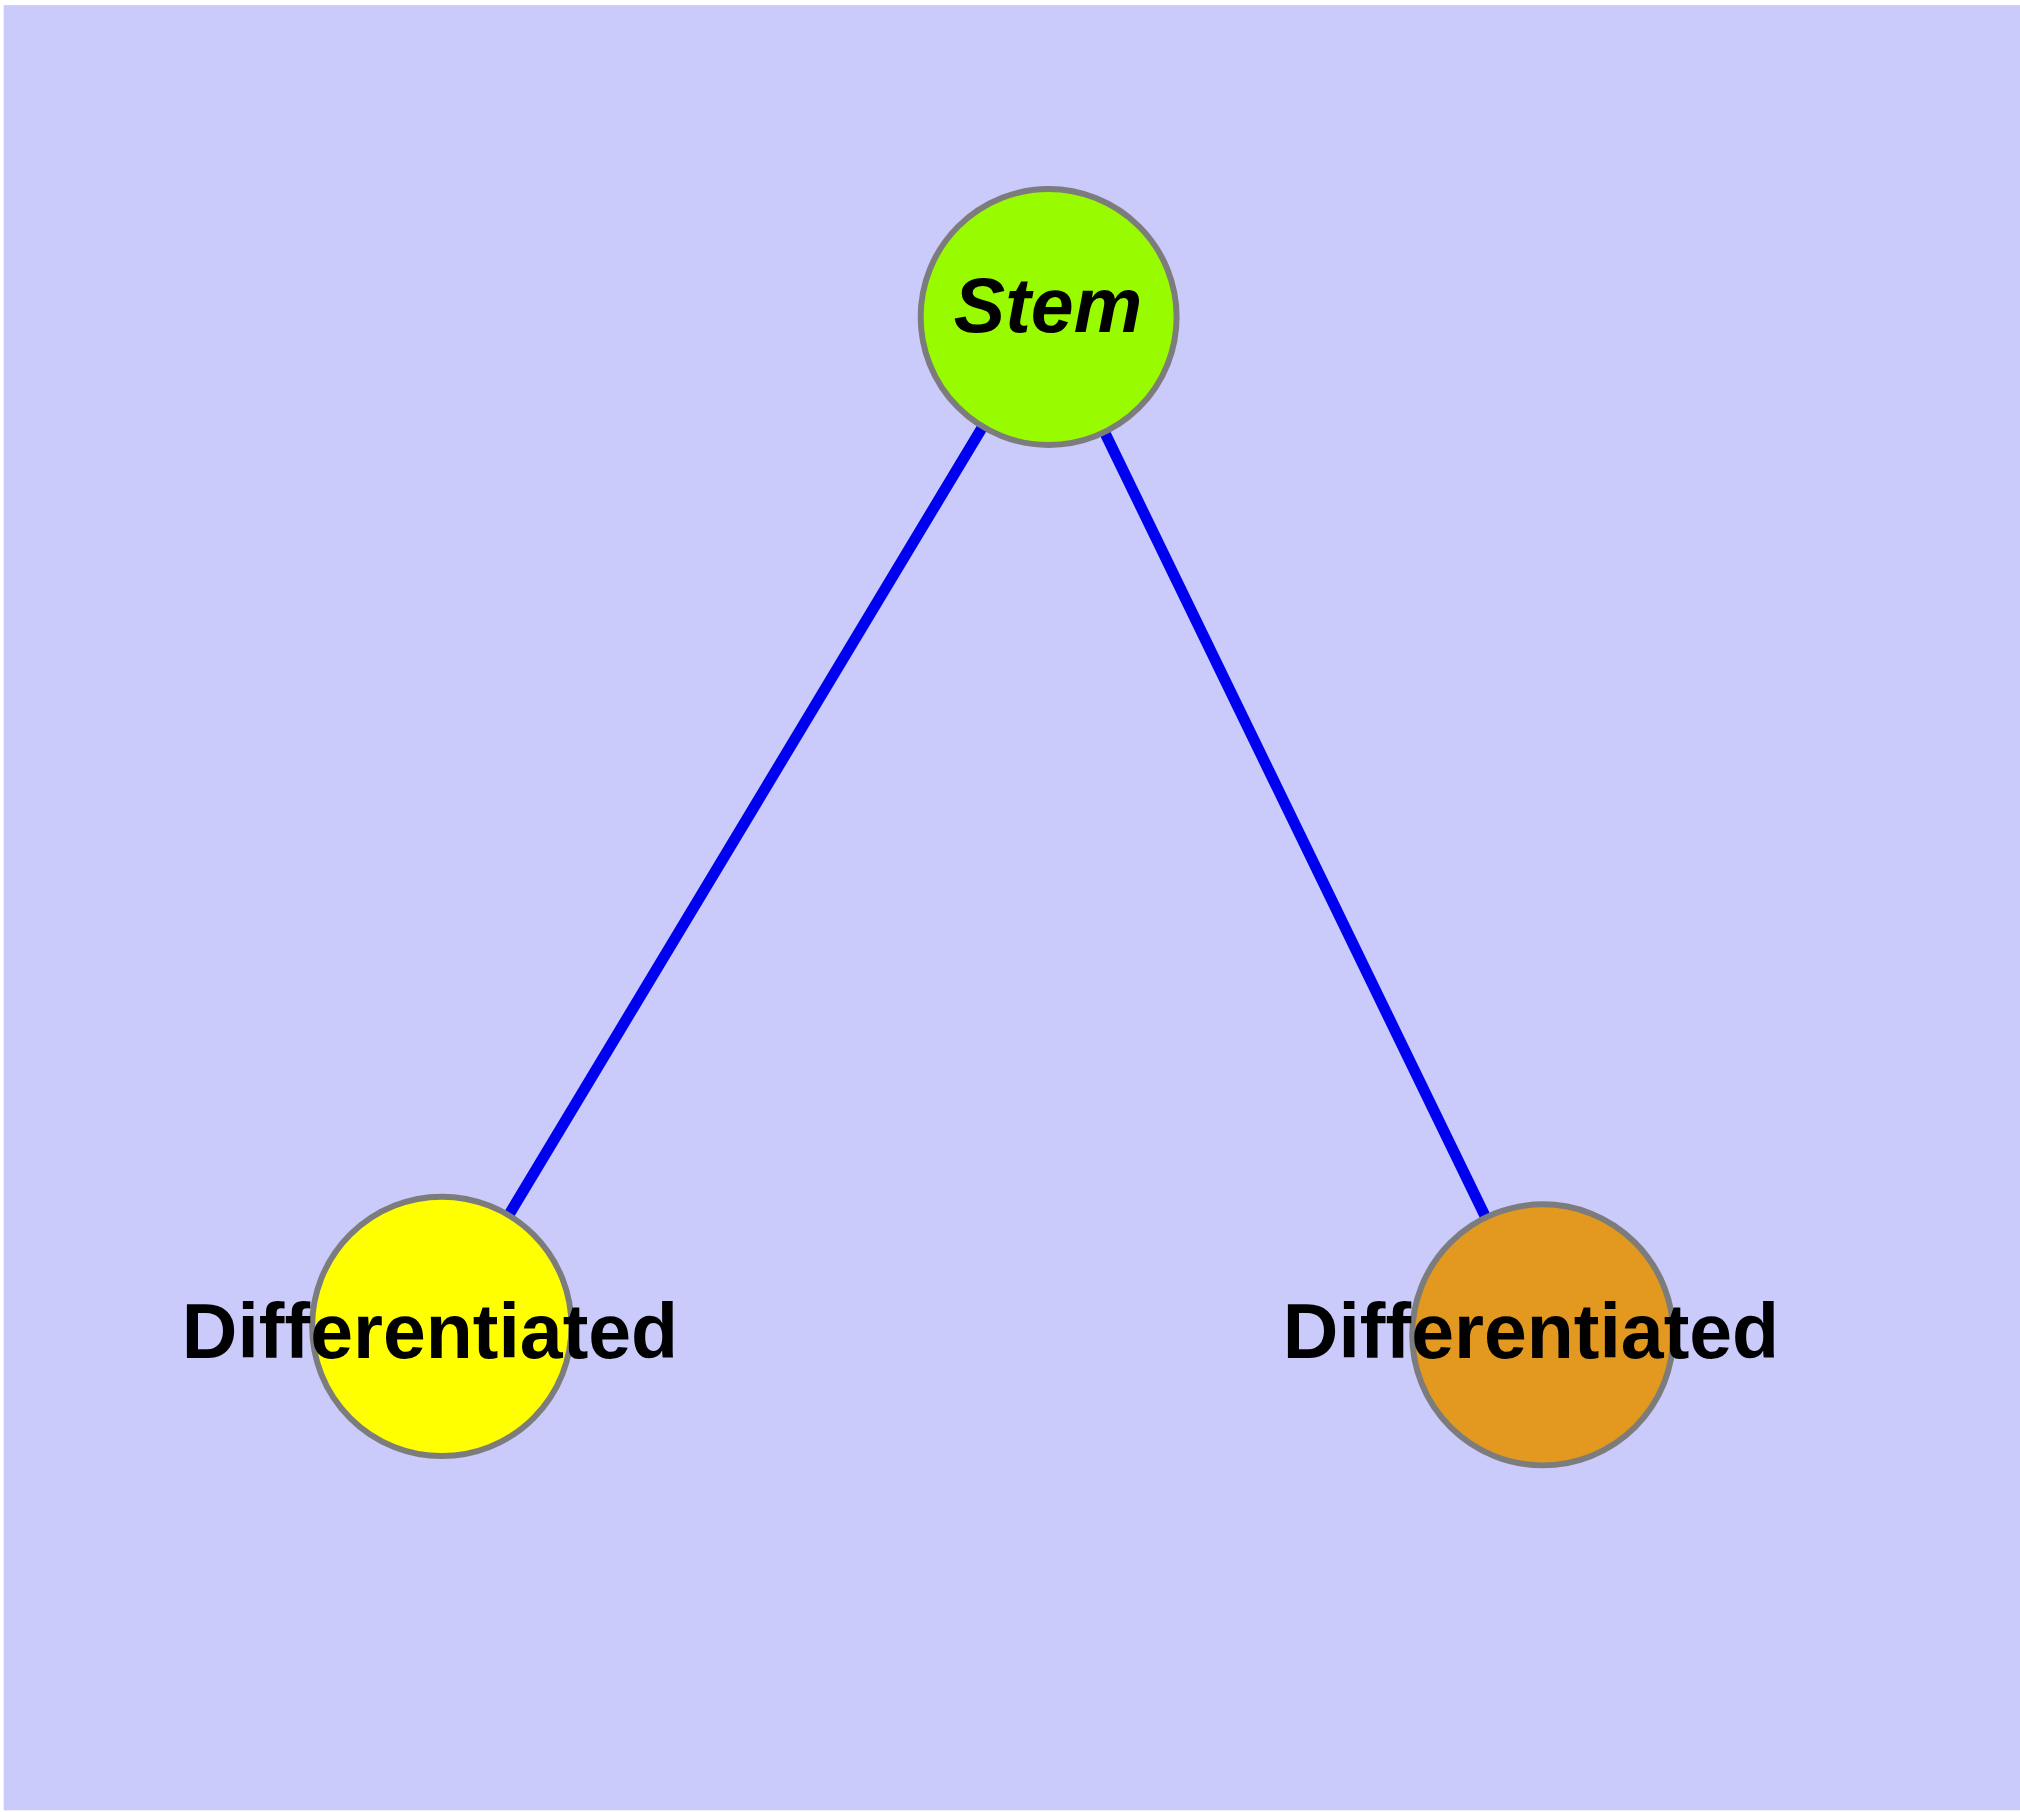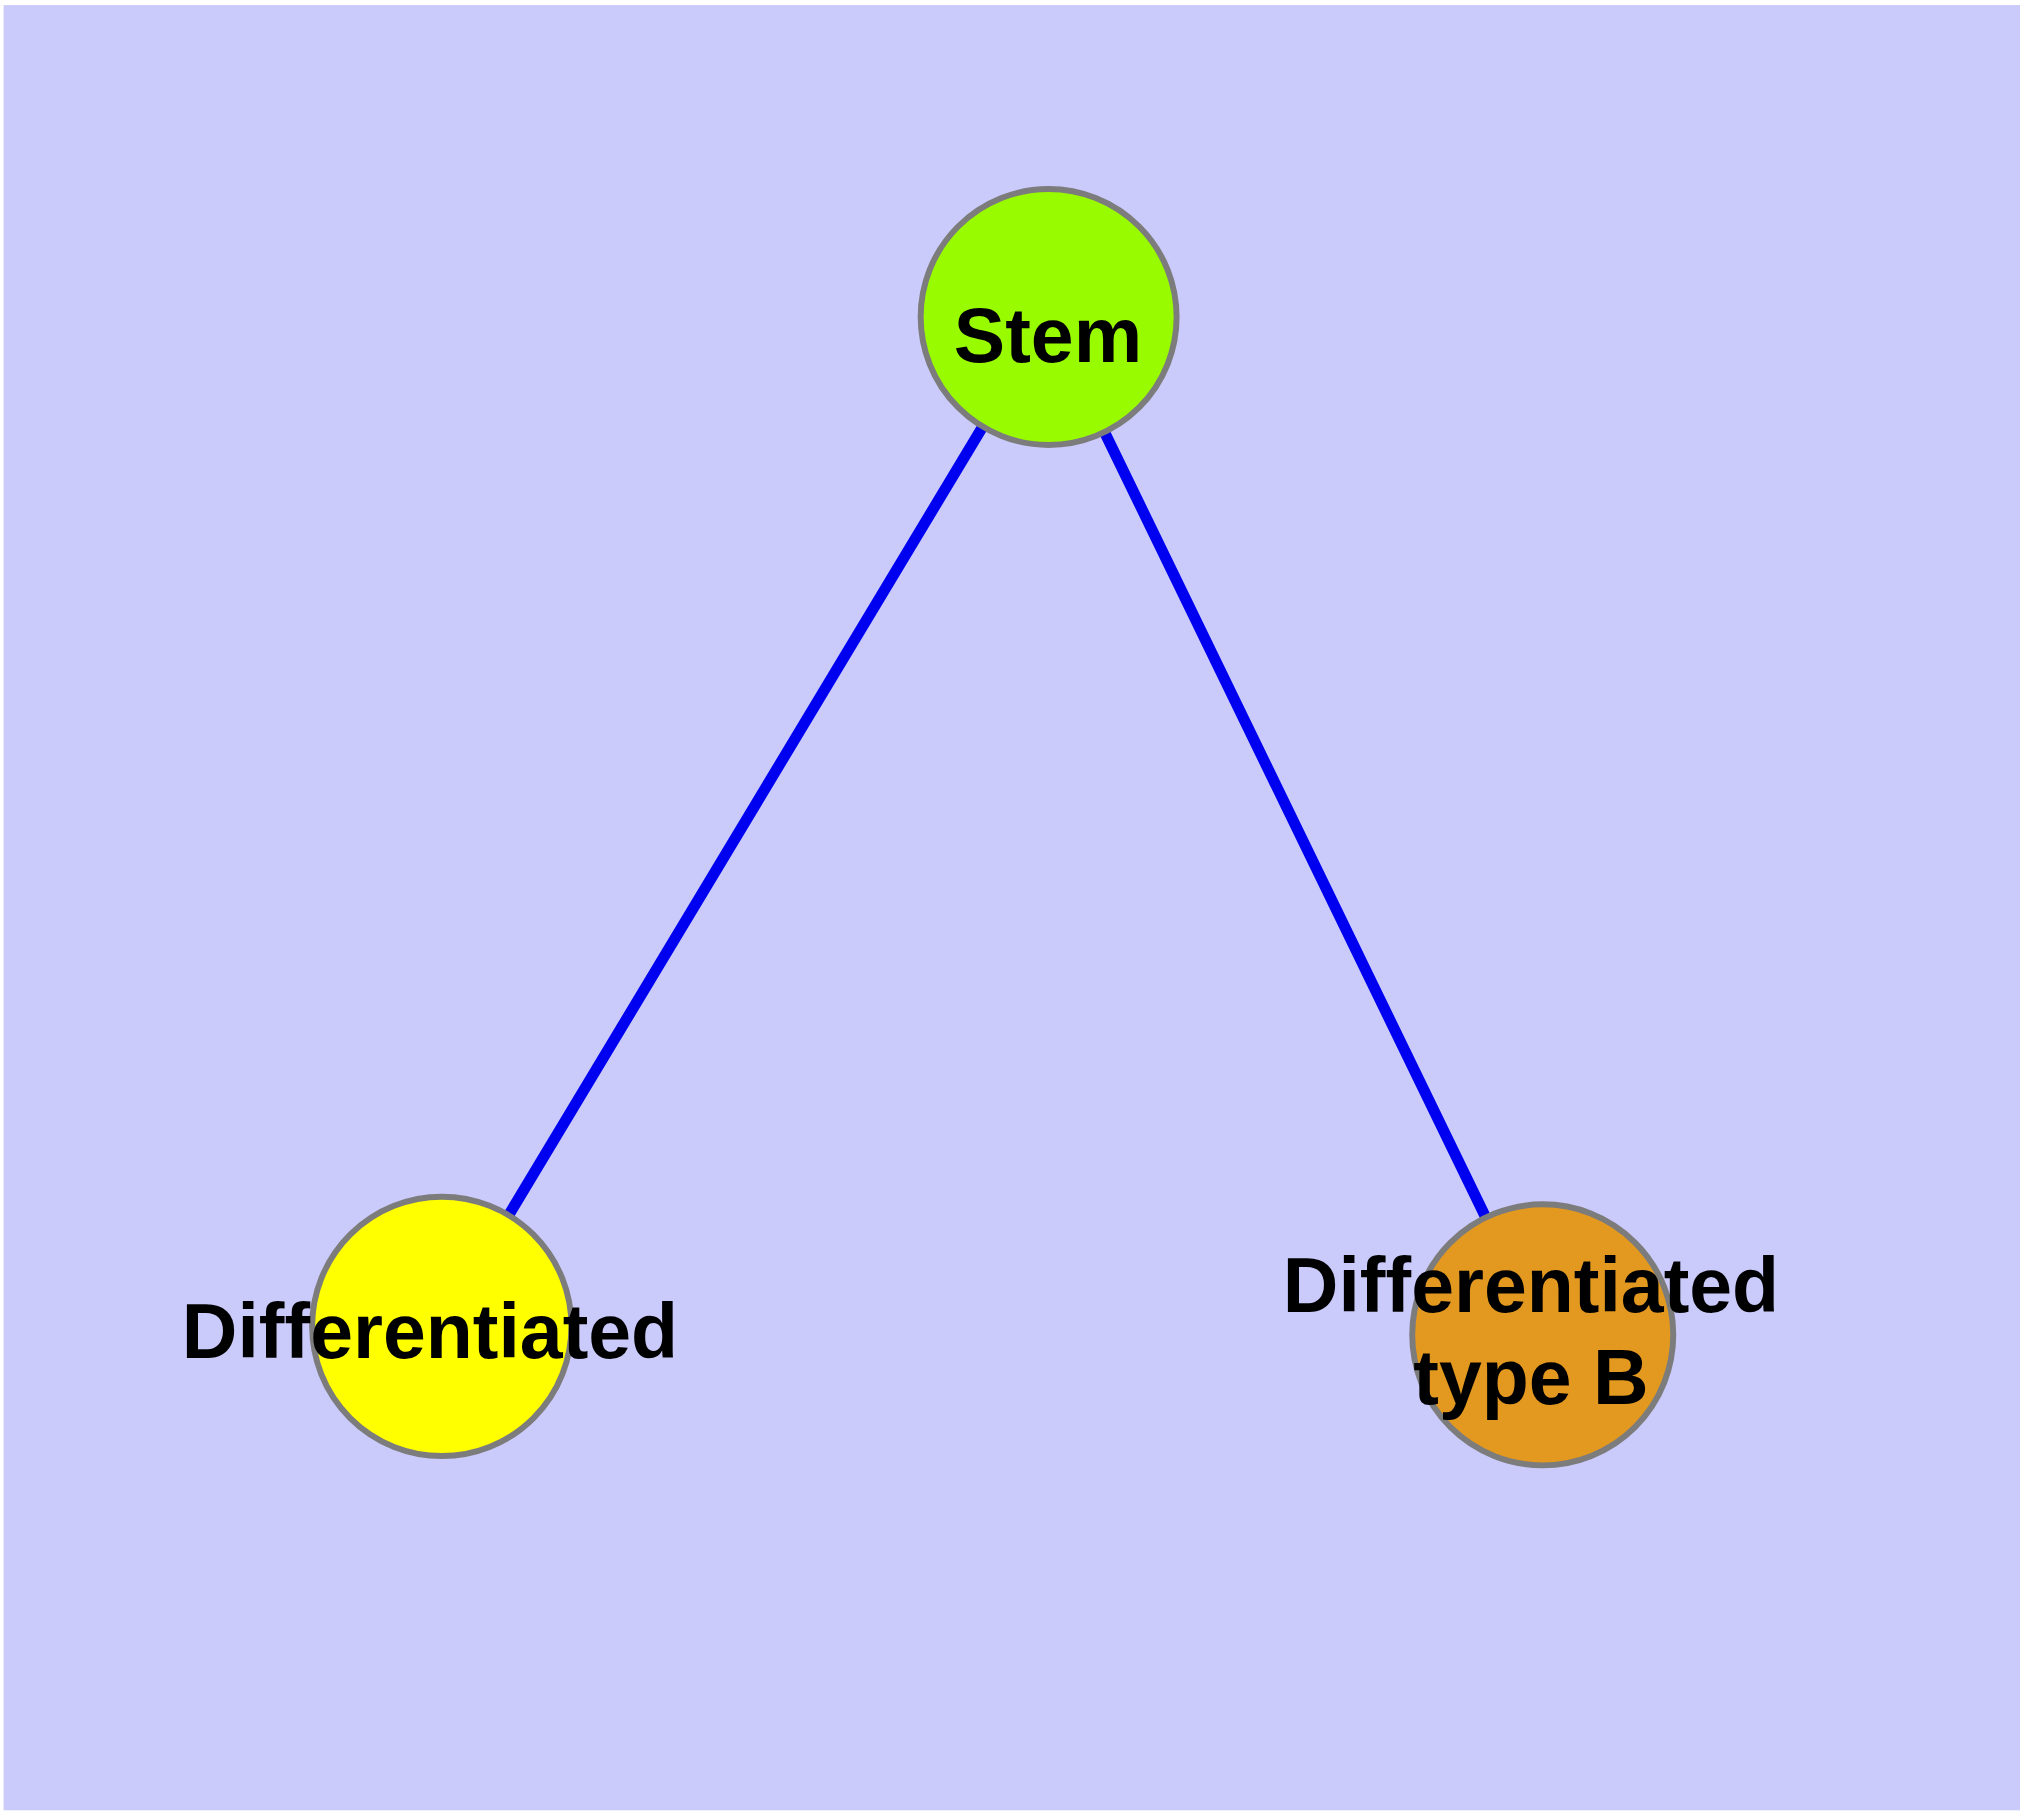--- a/index.html
+++ b/index.html
@@ -49,27 +49,26 @@
 
     <line x1="1237" y1="374" x2="1820" y2="1575" stroke-width="13" stroke-linecap="round" stroke="#0000F0"></line>
 
     <circle cx="1237" cy="374" r="151" stroke-width="7" fill="#99FB00" stroke="#7C7C7C"></circle>
 
     <circle cx="521" cy="1565" r="153" stroke-width="7" fill="#FFFF00" stroke="#7C7C7C"></circle>
 
     <circle cx="1820" cy="1575" r="154" stroke-width="7" fill="#E3991F" stroke="#7C7C7C"></circle>
   </svg>
 
-  <div class="node-label" style="left:1048px; top:335px;">
+  <div class="node-label" style="left:1048px; top:305px;font-style:italic;">
     <span class="line">Stem</span>
   </div>
 
   <div class="node-label" style="left:430px; top:1331px;">
     <span class="line">Differentiated</span>
   </div>
 
   <div class="node-label" style="left:1531px; top:1331px;">
     <span class="line">Differentiated</span>
-    <span class="line">type B</span>
   </div>
 
 </div>
 
 
 </body></html>

